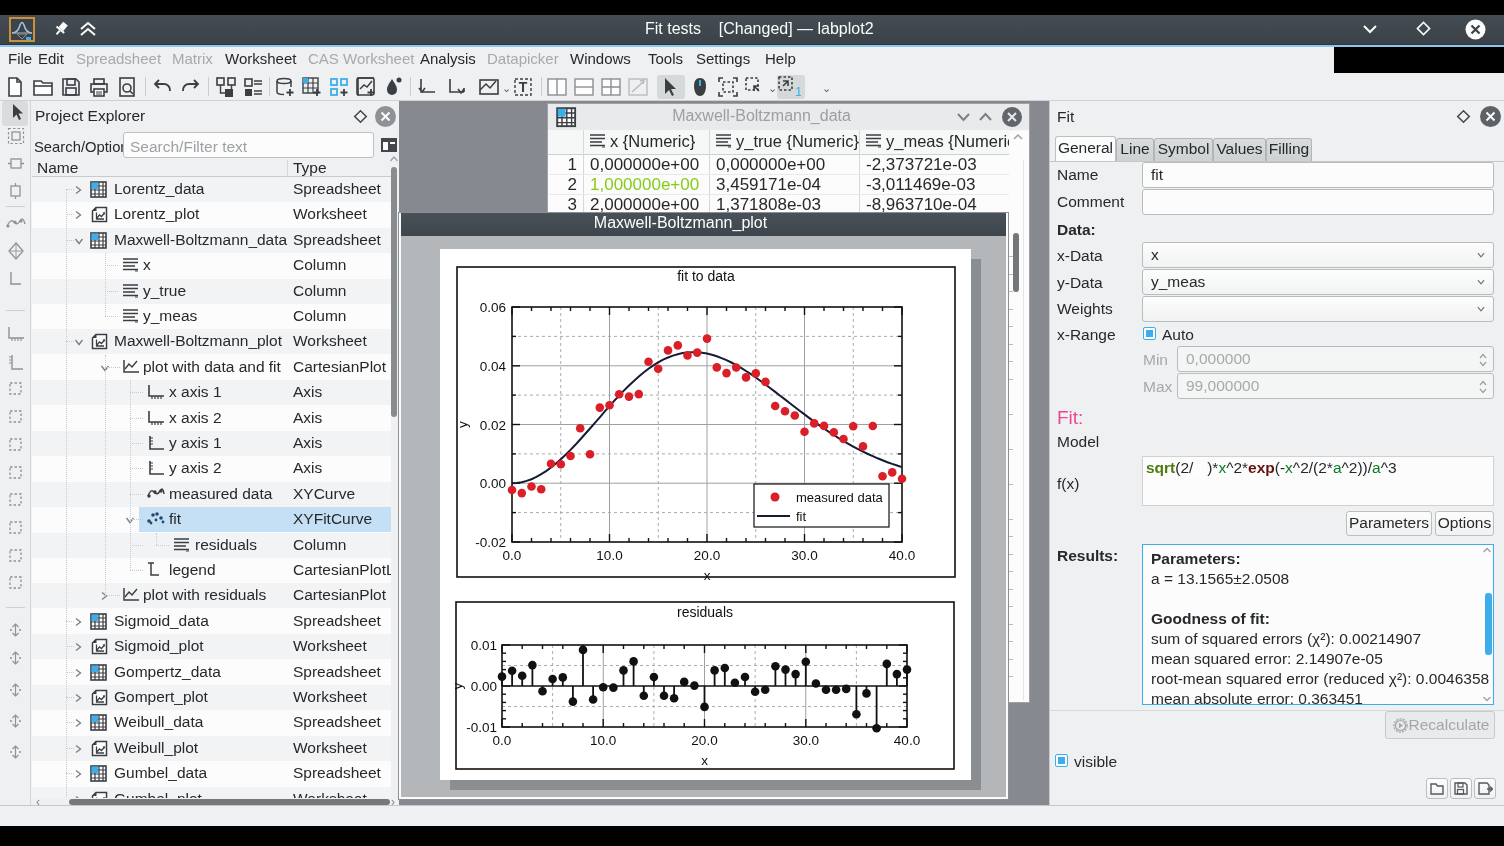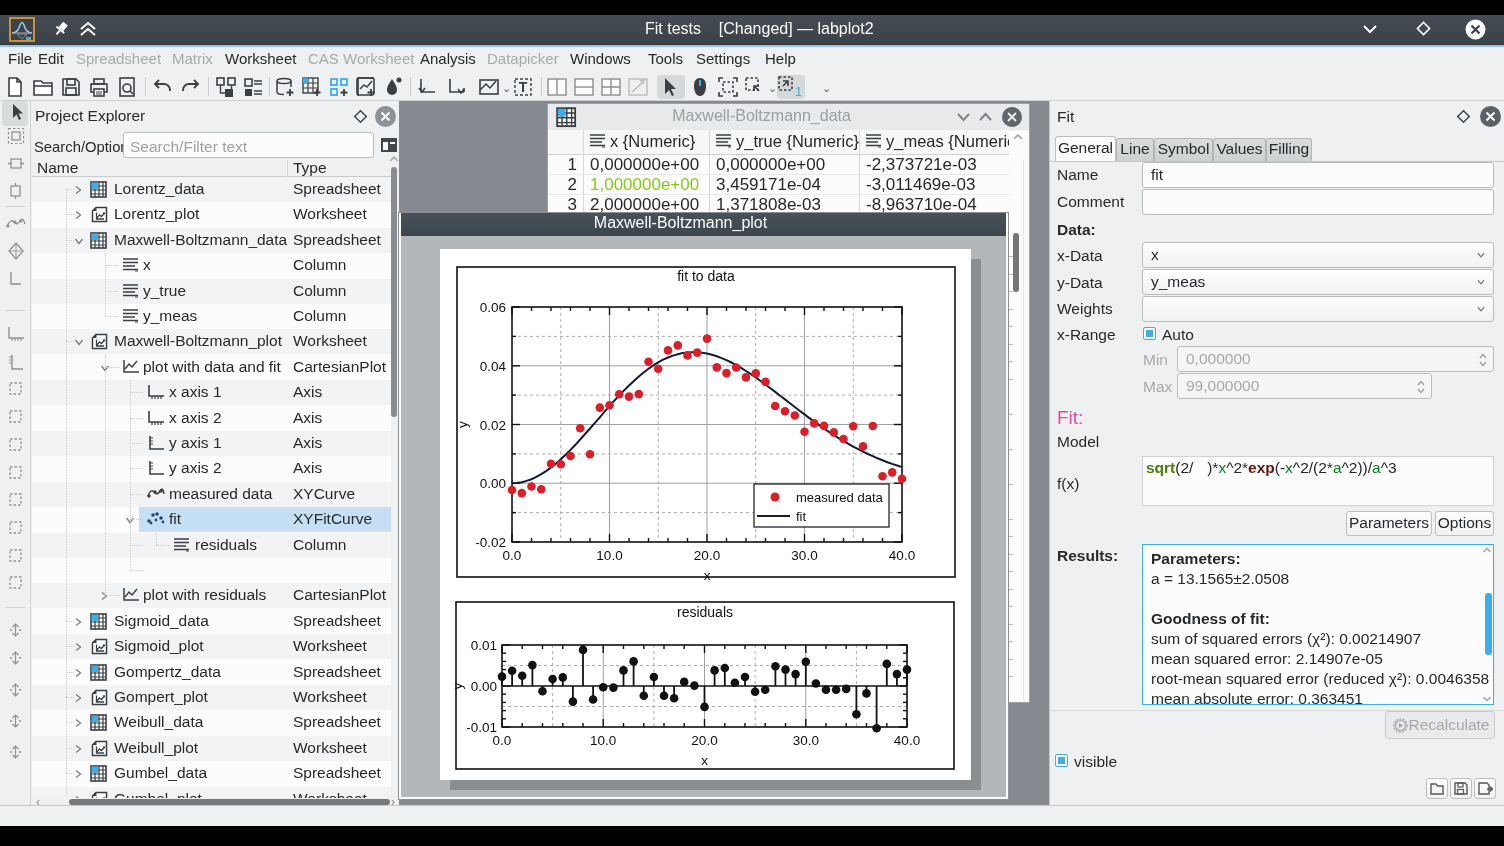--- a/index.html
+++ b/index.html
@@ -1,20 +1,20 @@
 <!DOCTYPE html>
 <html><head><meta charset="utf-8"><style>
 *{margin:0;padding:0;box-sizing:border-box}
 html,body{width:1504px;height:846px;background:#000;font-family:"Liberation Sans",sans-serif;overflow:hidden}
 #root{position:absolute;top:0;left:0;width:1504px;height:846px;background:#000}
 .abs{position:absolute}
 
 #titlebar{top:15px;left:0;width:1504px;height:29px;background:linear-gradient(#454c53,#3a4147);color:#fbfcfc;font-size:16px}
 #blueline{top:44px;left:0;width:1504px;height:2.5px;background:#8cc6ec;border-top:1px solid #31373c}
-#menubar{top:47px;left:0;width:1504px;height:26px;background:#eff0f1;font-size:15px}
+#menubar{top:47px;left:0;width:1334px;height:26px;background:#eff0f1;font-size:15px}
 #menubar span{position:absolute;top:3px;color:#26292c}
 #menubar span.dis{color:#a7a9ab}
 #toolbar{top:73px;left:0;width:1504px;height:28px;background:#eff0f1;border-bottom:1px solid #cfd0d1}
 .tsep{position:absolute;top:4px;width:1px;height:19px;background:#cbcdce}
 #statusbar{top:805px;left:0;width:1504px;height:21px;background:#eff0f1;border-top:1px solid #c6c8c9}
 
 #lstrip{top:101px;left:0;width:31px;height:704px;background:#eff0f1;border-right:1px solid #d4d5d6}
 
 #pdock{top:101px;left:31px;width:368px;height:704px;background:#eff0f1}
 #ptree{position:absolute;top:177px;left:32px;width:359px;height:621px;background:#fcfcfc;overflow:hidden}
@@ -552,20 +552,28 @@
 </div>
 <div class="trow" style="top:356px;background:#f2f3f4">
 <div class="ticon" style="left:141px"><svg width="17" height="15" viewBox="0 0 17 15">
             <g stroke="#3a3f44" stroke-width="1.6">
               <path d="M1 2 h15 M1 5.5 h15 M1 9 h12 M1 12.5 h15"></path>
             </g>
             <path d="M13 14 h3" stroke="#3a3f44"></path>
           </svg></div>
 <div class="nm" style="left:163px">residuals</div>
 <div class="ty">Column</div>
+</div>
+<div class="trow" style="top:381px;background:#fcfcfc">
+<div class="ticon" style="left:115px"><svg width="18" height="16" viewBox="0 0 18 16">
+            <path d="M4 1 v12 h8" fill="none" stroke="#3a3f44" stroke-width="1.5"></path>
+            <path d="M1 1 h6" stroke="#3a3f44" stroke-width="1.5"></path>
+          </svg></div>
+<div class="nm" style="left:137px">legend</div>
+<div class="ty">CartesianPlotL</div>
 </div>
 <div class="trow" style="top:406px;background:#f2f3f4">
 <svg class="abs" style="left:68px;top:8px" width="8" height="10" viewBox="0 0 8 10">
           <path d="M2 1.5 L6.5 5 L2 8.5" fill="none" stroke="#7d8285" stroke-width="1.4"></path>
         </svg>
 <div class="ticon" style="left:90px"><svg width="18" height="16" viewBox="0 0 18 16">
             <path d="M2 1 v12 h15" fill="none" stroke="#3a3f44" stroke-width="1.5"></path>
             <path d="M3 10 l4 -5 3 3 5 -6" fill="none" stroke="#3a3f44" stroke-width="1.4"></path>
           </svg></div>
 <div class="nm" style="left:111px">plot with residuals</div>
@@ -1143,21 +1151,21 @@
 <div class="chk" style="left:1143px;top:327px">
       <i></i>
     </div>
 <div class="abs" style="left:1162px;top:326px;font-size:15.5px;color:#26292c">Auto</div>
 <div class="abs" style="left:1143px;top:351px;font-size:15.5px;color:#a6a9ab">Min</div>
 <div class="finput" style="left:1177px;top:346px;width:317px;color:#a6a9ab;background:#f4f5f5">0,000000<svg style="position:absolute;right:6px;top:6px" width="8" height="14" viewBox="0 0 8 14">
         <path d="M1 5 L4 1.5 L7 5" fill="none" stroke="#9a9ea1" stroke-width="1.2"></path>
         <path d="M1 9 L4 12.5 L7 9" fill="none" stroke="#9a9ea1" stroke-width="1.2"></path>
       </svg></div>
 <div class="abs" style="left:1143px;top:378px;font-size:15.5px;color:#a6a9ab">Max</div>
-<div class="finput" style="left:1177px;top:373px;width:255px;color:#a6a9ab;background:#f4f5f5">99,000000<svg style="position:absolute;right:6px;top:6px" width="8" height="14" viewBox="0 0 8 14">
+<div class="finput" style="left:1177px;top:373px;width:317px;color:#a6a9ab;background:#f4f5f5">99,000000<svg style="position:absolute;right:6px;top:6px" width="8" height="14" viewBox="0 0 8 14">
         <path d="M1 5 L4 1.5 L7 5" fill="none" stroke="#9a9ea1" stroke-width="1.2"></path>
         <path d="M1 9 L4 12.5 L7 9" fill="none" stroke="#9a9ea1" stroke-width="1.2"></path>
       </svg></div>
 <div class="abs" style="left:1057px;top:407px;font-size:19px;font-weight:normal;color:#ec4899">Fit:</div>
 <div class="abs" style="left:1057px;top:433px;font-size:15.5px;color:#26292c">Model</div>
 <div class="abs" style="left:1057px;top:475px;font-size:15.5px;color:#26292c">f(x)</div>
 <div class="abs" style="left:1142px;top:456px;width:352px;height:50px;background:#fcfcfc;border:1px solid #cfd1d2"></div>
 <div class="abs" style="left:1146px;top:459px;font-size:15.5px;color:#26292c"><b style="color:#4d7c0f">sqrt</b>(2/<b style="color:#ffffff">pi</b>)*<span style="color:#0a7d20">x</span>^2*<b style="color:#64140e">exp</b>(-<span style="color:#0a7d20">x</span>^2/(2*<span style="color:#0a7d20">a</span>^2))/<span style="color:#0a7d20">a</span>^3</div>
 <div class="fbtn" style="left:1346px;top:511px;width:86px;padding-top:2px">Parameters</div>
 <div class="fbtn" style="left:1435px;top:511px;width:59px;padding-top:2px">Options</div>

